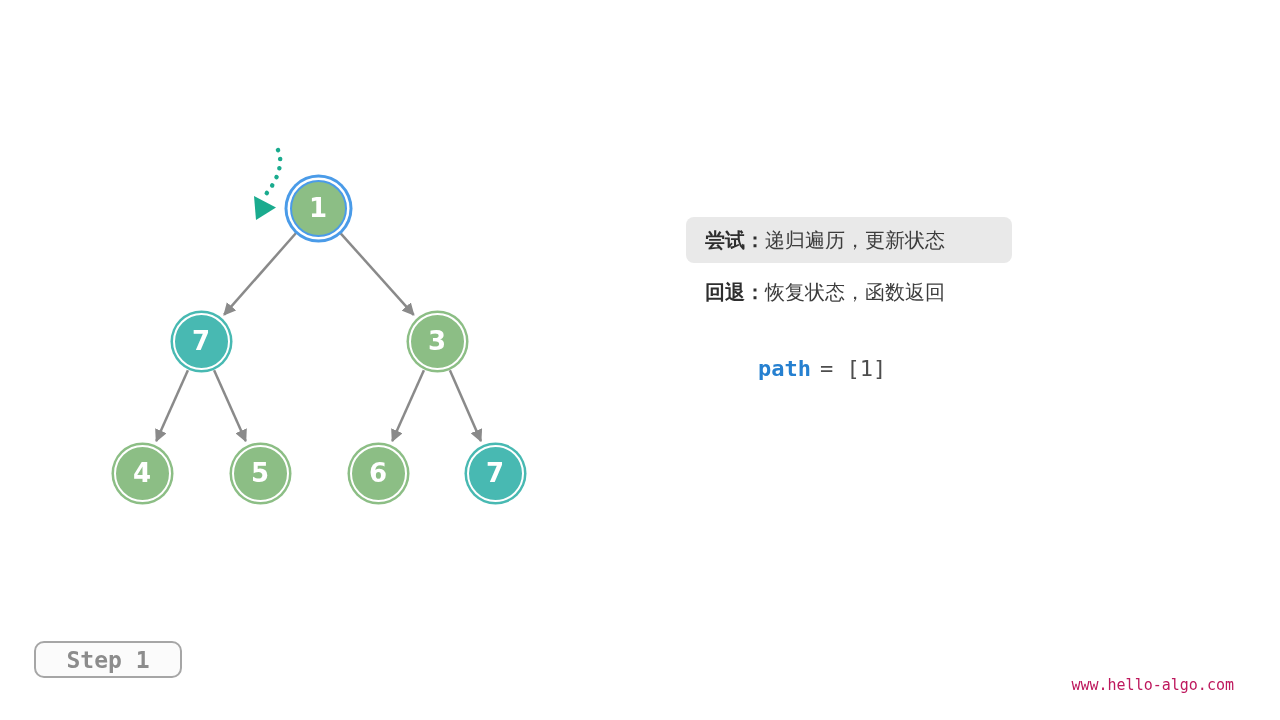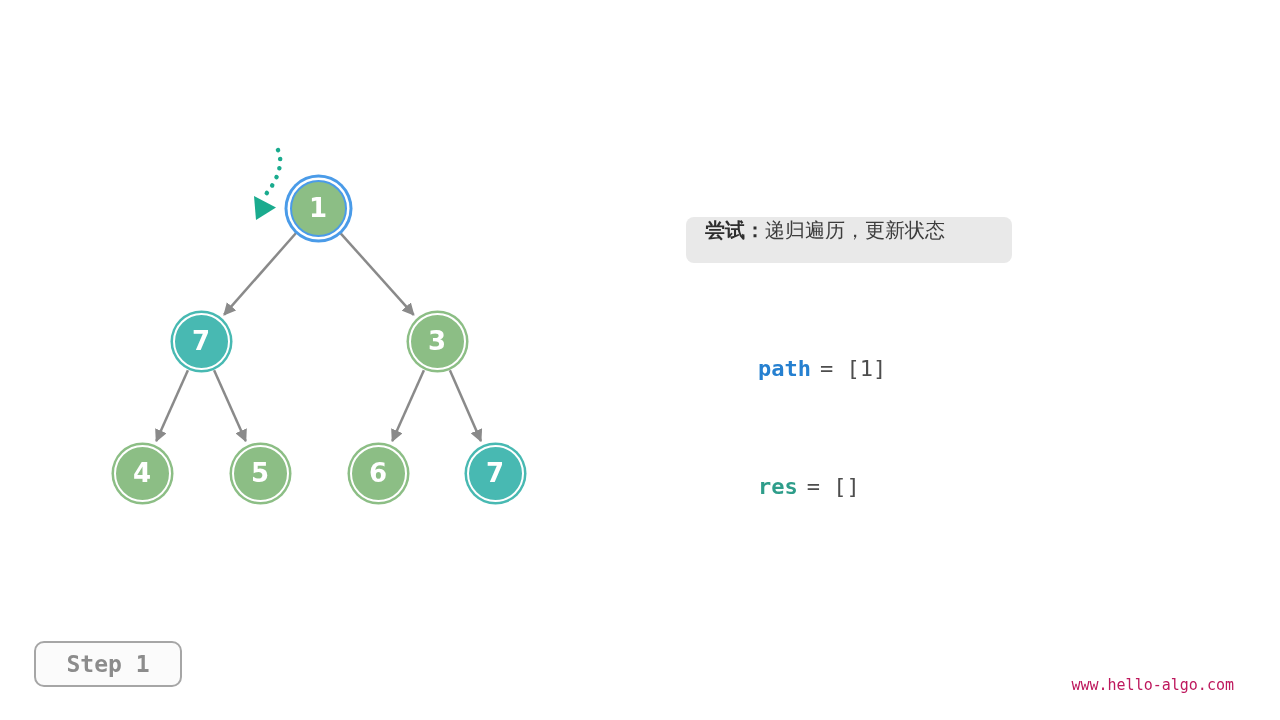--- a/index.html
+++ b/index.html
@@ -22,40 +22,40 @@
   .node.teal  { background:#48B9B2; box-shadow:0 0 0 2.5px #48B9B2; }
   .node.current {
     background:#8CBE85; border:2px solid #4A9BE8;
     box-shadow:0 0 0 2.5px #ffffff, 0 0 0 5.5px #4A9BE8;
   }
 
   
   .try-box {
     position:absolute; left:686px; top:217px; width:326px; height:46px;
     background:#E9E9E9; border-radius:8px;
-    display:flex; align-items:flex-start; padding-left:19px; box-sizing:border-box;
+    display:flex; align-items:center; padding-left:19px; box-sizing:border-box;
   }
   .cjk { font-size:20px; color:#3d3d3d; white-space:nowrap; }
   .cjk .lbl { font-weight:bold; color:#2e2e2e; }
   .back-line { position:absolute; left:705px; top:279px; }
 
   .code-line {
     position:absolute; font-family:"DejaVu Sans Mono", monospace;
     font-size:22px; color:#4d4d4d; white-space:pre;
   }
   .path-line { left:705px; top:331px; }
   .res-line  { left:705px; top:449px; }
   .var-name { font-weight:bold; }
   .var-name.path { color:#2680D0; }
   .var-name.res  { color:#2E9D8A; }
   .var-rest { margin-left:9px; }
 
   
   .step-badge {
-    position:absolute; left:34px; top:641px; width:148px; height:46px;
+    position:absolute; left:34px; top:641px; width:148px; height:37px;
     box-sizing:border-box; border:2px solid #a6a6a6; border-radius:10px;
     background:#fbfbfb; display:flex; align-items:center; justify-content:center;
     font-family:"DejaVu Sans Mono", monospace; font-weight:bold;
     font-size:23px; color:#8c8c8c;
   }
 
   .watermark {
     position:absolute; right:46px; top:676px;
     font-family:"DejaVu Sans Mono", monospace; font-size:15px; color:#be185d;
   }
@@ -90,26 +90,24 @@
   <div class="node green" style="left:408.5px; top:312.5px;">3</div>
   <div class="node green" style="left:113.5px; top:444.5px;">4</div>
   <div class="node green" style="left:231.5px; top:444.5px;">5</div>
   <div class="node green" style="left:349.5px; top:444.5px;">6</div>
   <div class="node teal" style="left:466.5px; top:444.5px;">7</div>
 
   <div class="try-box">
     <span class="cjk"><span class="lbl">尝试：</span><span>递归遍历，更新状态</span></span>
   </div>
 
+  <div class="cjk back-line" style="position:absolute;"><span class="lbl">回退：</span><span>恢复状态，函数返回</span></div>
 
   <div class="code-line path-line">
     <span class="var-name path">path</span><span class="var-rest">= [1]</span>
   </div>
 
-  <div class="code-line res-line">
-    <span class="var-name res">res</span><span class="var-rest">= []</span>
-  </div>
 
   <div class="step-badge">Step 1</div>
 
   <div class="watermark">www.hello-algo.com</div>
 
 </div>
 
 </body></html>

